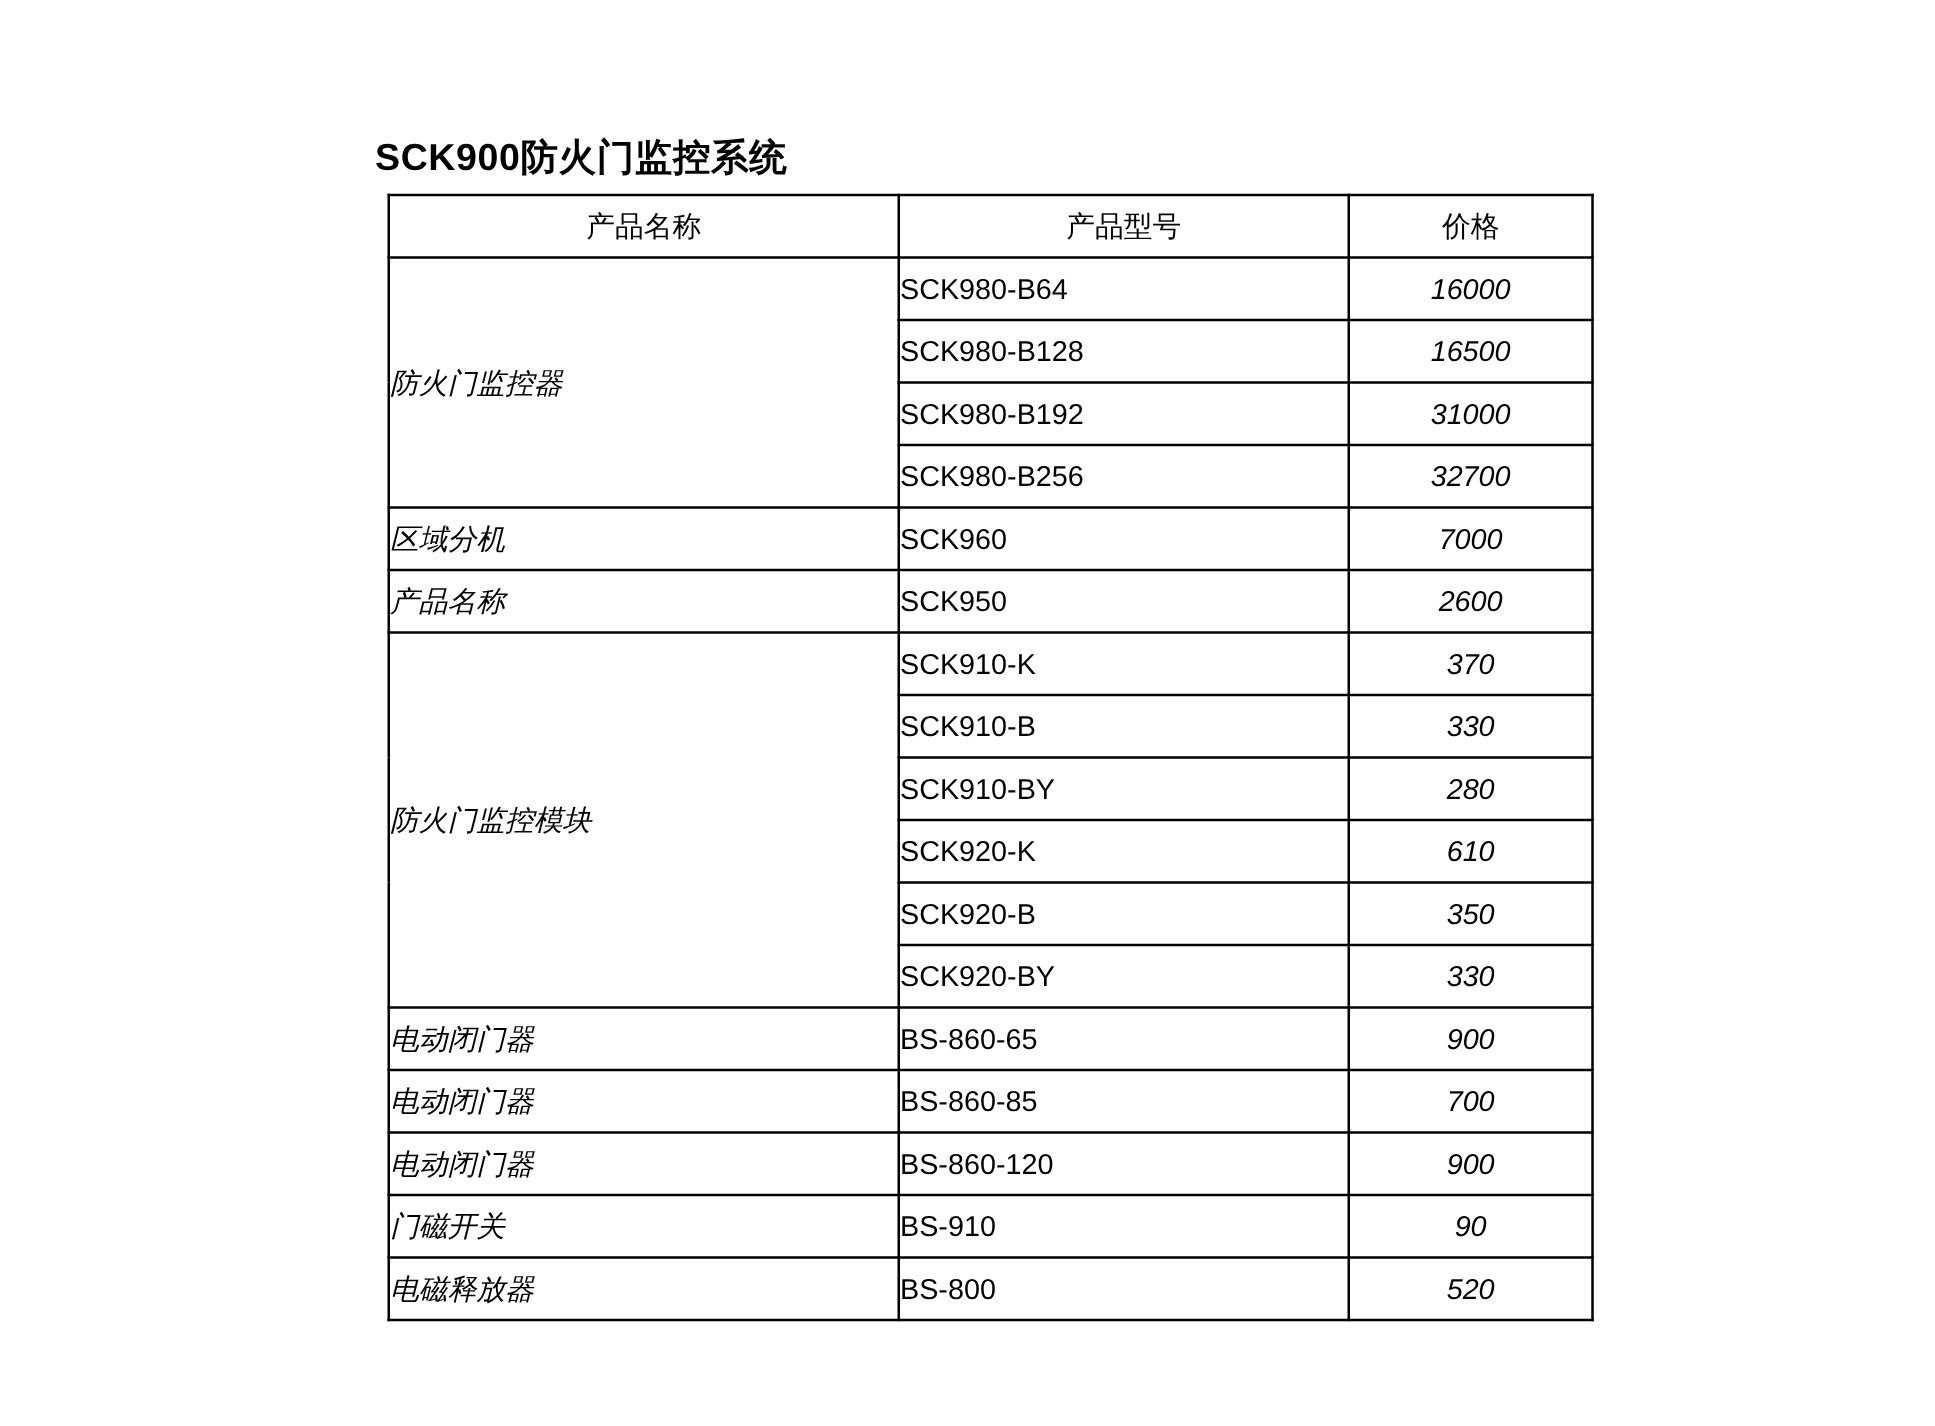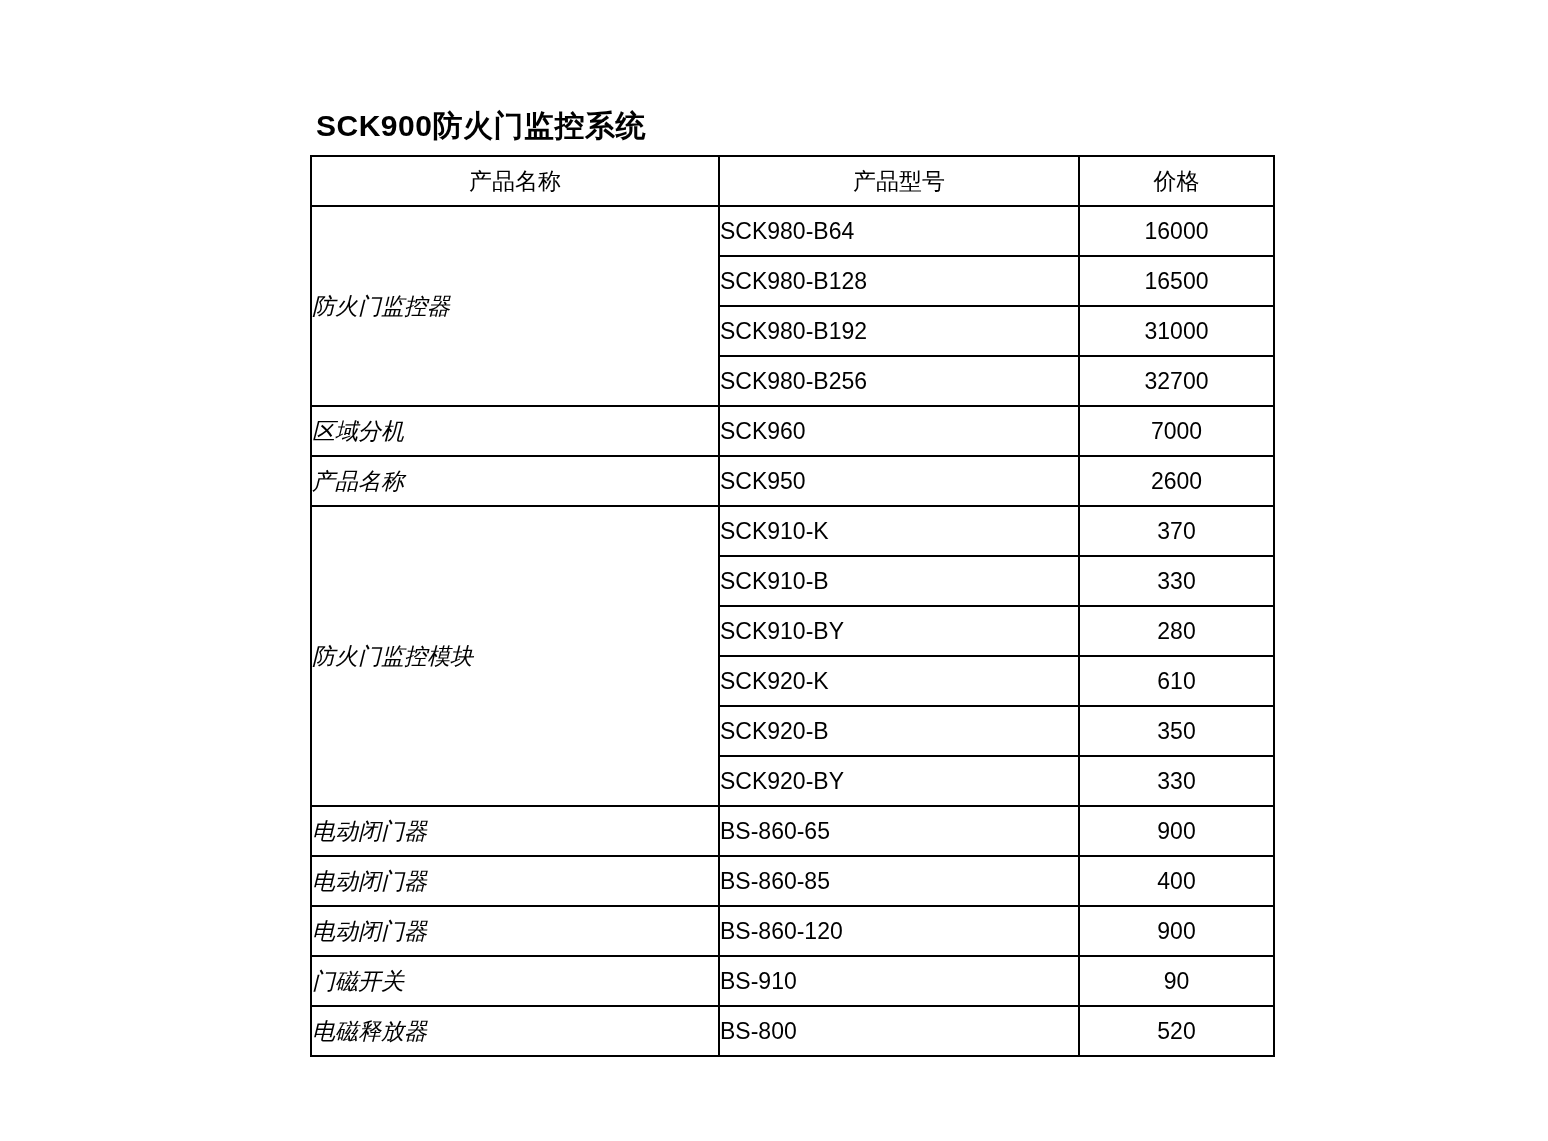--- a/index.html
+++ b/index.html
@@ -17,21 +17,21 @@
   }
   .page {
     position: absolute;
     left: 0;
     top: 0;
     width: 1548px;
     height: 1141px;
   }
   .doc-title {
     position: absolute;
-    left: 316px;
+    left: 300px;
     top: 106px;
     font-size: 30px;
     font-weight: bold;
     letter-spacing: 0.5px;
     white-space: nowrap;
   }
   table.price-table {
     position: absolute;
     left: 310px;
     top: 155px;
@@ -67,20 +67,21 @@
     font-style: italic;
   }
   td.model-cell {
     text-align: left;
     padding-left: 14px;
     font-size: 24px;
   }
   td.price-cell {
     text-align: center;
     font-size: 24px;
+    font-style: italic;
   }
 </style>
 </head>
 <body>
 
 <div class="page">
 
   <div class="doc-title">SCK900防火门监控系统</div>
 
   <table class="price-table">
@@ -150,21 +151,21 @@
           <td class="price-cell">330</td>
         </tr>
         <tr>
           <td class="name-cell group" rowspan="1">电动闭门器</td>
           <td class="model-cell">BS-860-65</td>
           <td class="price-cell">900</td>
         </tr>
         <tr>
           <td class="name-cell group" rowspan="1">电动闭门器</td>
           <td class="model-cell">BS-860-85</td>
-          <td class="price-cell">400</td>
+          <td class="price-cell">700</td>
         </tr>
         <tr>
           <td class="name-cell group" rowspan="1">电动闭门器</td>
           <td class="model-cell">BS-860-120</td>
           <td class="price-cell">900</td>
         </tr>
         <tr>
           <td class="name-cell group" rowspan="1">门磁开关</td>
           <td class="model-cell">BS-910</td>
           <td class="price-cell">90</td>

